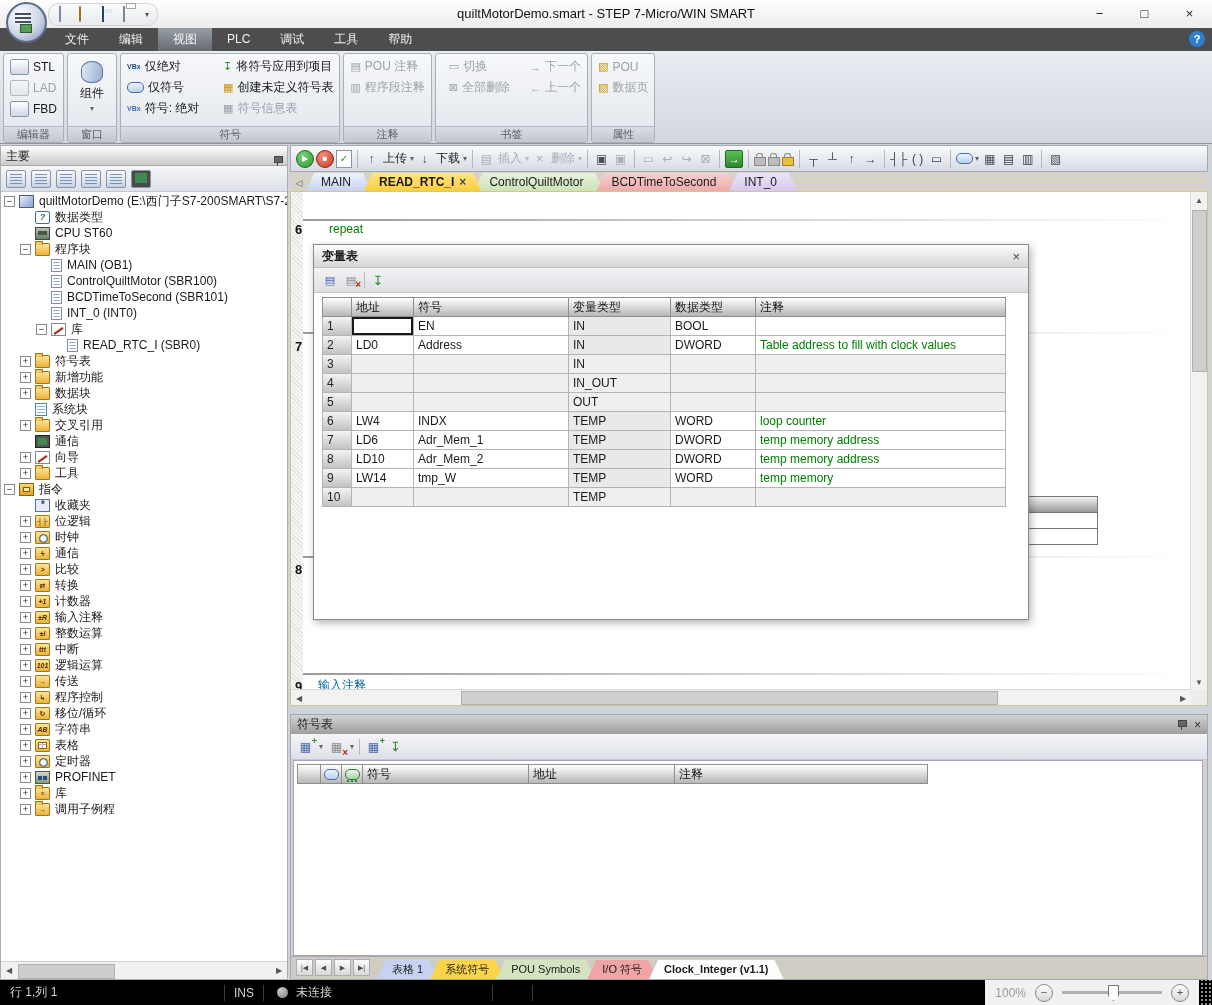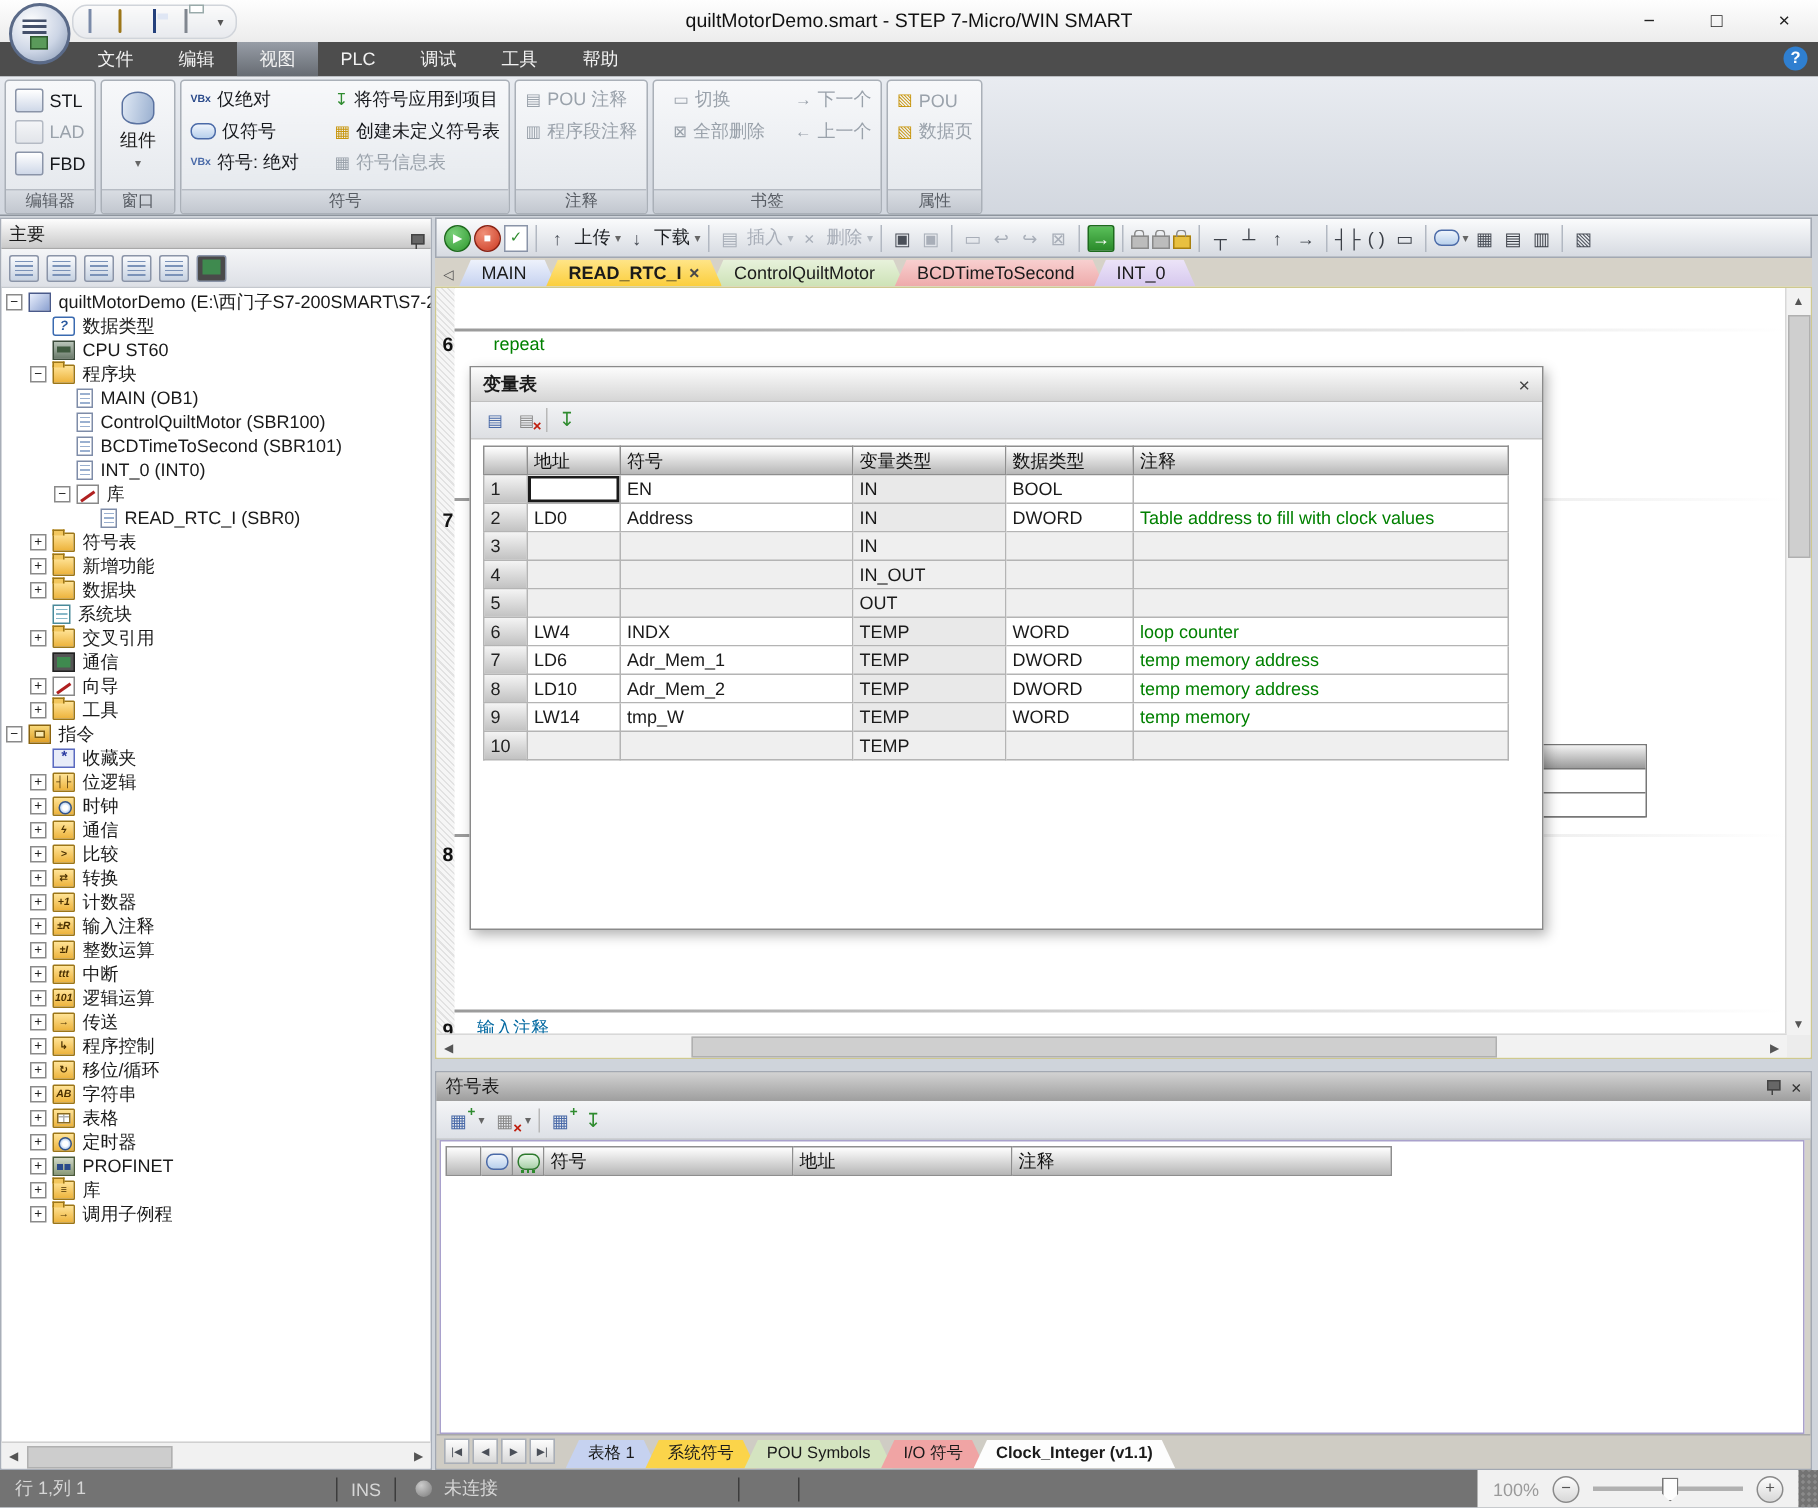--- a/index.html
+++ b/index.html
@@ -216,21 +216,21 @@
         font-size:7px;color:#4a4f58;background:linear-gradient(#fdfdfd,#d8d8d8);border:1px solid #a8aeb8}
   .btabs{display:flex;align-items:flex-end;margin-left:6px}
   .btab{height:19px;line-height:19px;padding:0 15px;margin-right:-8px;font-size:11px;color:#1a1a1a;
         clip-path:polygon(9px 0,calc(100% - 9px) 0,100% 100%,0 100%)}
   .bt-blue{background:#c6d2f0}
   .bt-yellow{background:#fbd44a}
   .bt-green{background:#d4e4c0}
   .bt-red{background:#f0a4a4}
   .bt-active{background:#fdfdfd;font-weight:bold;z-index:2}
   
-  #statusbar{position:absolute;left:0;right:0;bottom:0;height:25px;background:#737373;color:#d6d6d6;
+  #statusbar{position:absolute;left:0;right:0;bottom:0;height:25px;background:#000000;color:#d6d6d6;
              display:flex;align-items:center;font-size:12px}
   #sb-cursor{width:205px;padding-left:10px}
   .ssep{width:1px;height:16px;background:#3c3c3c;margin:0 9px}
   #conn-dot{width:11px;height:11px;border-radius:50%;background:radial-gradient(circle at 35% 30%,#cccccc,#7a7a7a);margin:0 8px 0 4px}
   #zoombox{margin-left:auto;height:25px;background:#f1f1f1;display:flex;align-items:center;gap:9px;padding:0 10px;color:#9a9a9a}
   .zbtn{width:16px;height:16px;border-radius:50%;border:1px solid #8a8a8a;background:linear-gradient(#fdfdfd,#d8d8d8);
         color:#555;display:flex;align-items:center;justify-content:center;font-size:11px;line-height:1}
   #ztrack{position:relative;width:100px;height:3px;background:#b0b0b0}
   #zthumb{position:absolute;left:46px;top:-6px;width:9px;height:14px;background:#fdfdfd;border:1px solid #777;
           clip-path:polygon(0 0,100% 0,100% 68%,50% 100%,0 68%)}

